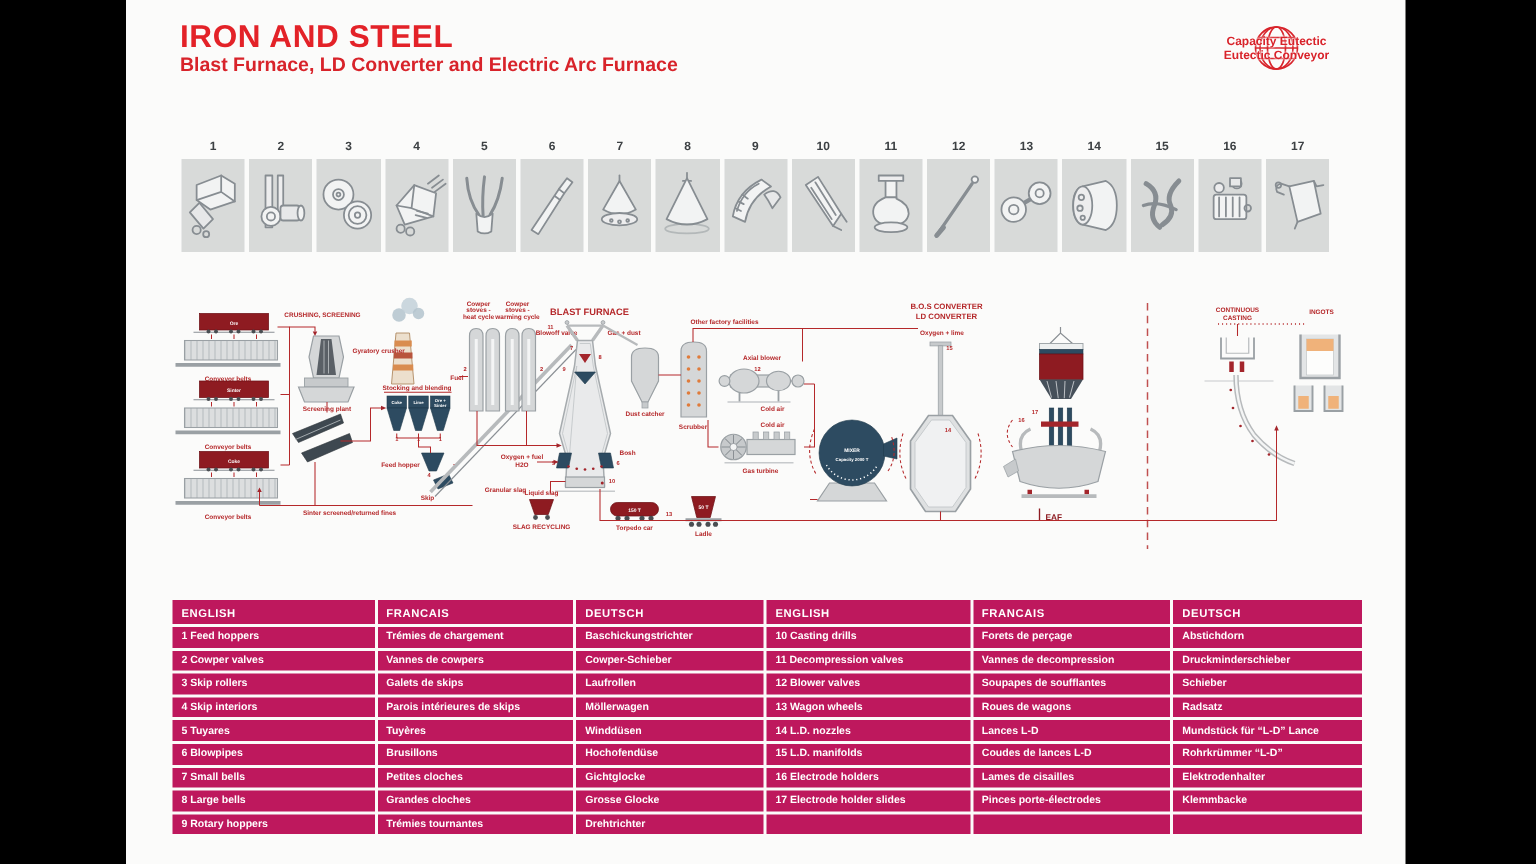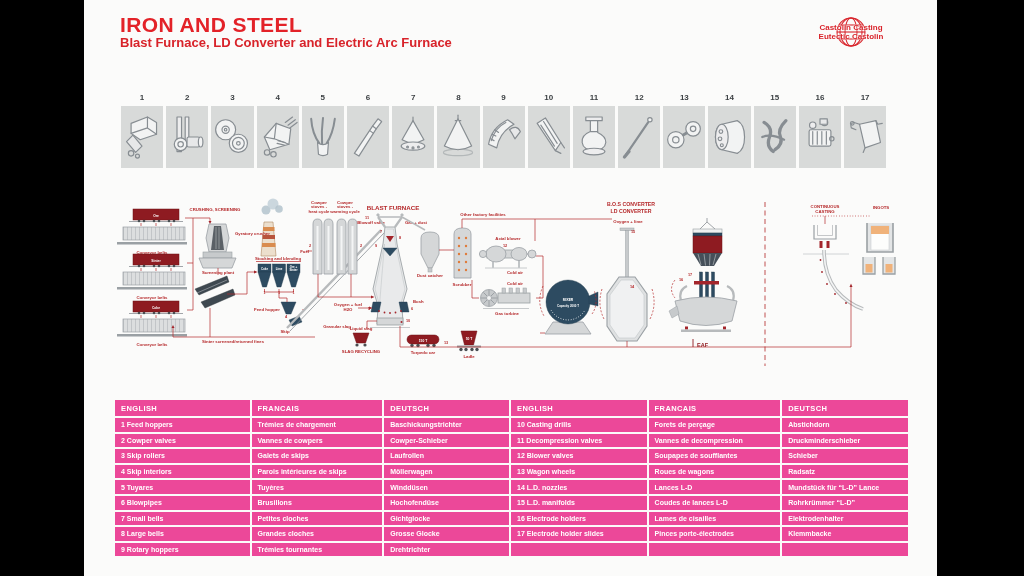--- a/index.html
+++ b/index.html
@@ -39,21 +39,21 @@
   .dk{fill:#2d4b61;stroke:#203a4c;stroke-width:.4;}
   .rdf{fill:#8e1b21;stroke:#6e1116;stroke-width:.5;}
   .acc{fill:#a3252b;}
   .pipe{stroke:#b7babc;stroke-width:2.2;fill:none;}
   .pipe2{stroke:#8a8f94;stroke-width:.8;fill:none;}
   .whl{fill:#4a4e52;}
   
   .tbl{display:grid;grid-template-columns:34.5% 33.5% 32%;grid-template-rows:16px repeat(9,13.6px);gap:2px;}
   .tbl-left{left:31px;top:400px;width:390px;}
   .tbl-right{left:427px;top:400px;width:393px;}
-  .tcell{background:#ec4899;color:#fff;display:flex;align-items:center;padding-left:6px;
+  .tcell{background:#be185d;color:#fff;display:flex;align-items:center;padding-left:6px;
     font-size:7px;font-weight:700;overflow:hidden;white-space:nowrap;}
   .th{font-size:7.5px;letter-spacing:.4px;}
 </style>
 </head>
 <body>
 
 <div class="panel">
 
   <div class="abs title">IRON AND STEEL</div>
   <div class="abs subtitle">Blast Furnace, LD Converter and Electric Arc Furnace</div>
@@ -62,22 +62,22 @@
     <svg width="34" height="42" viewBox="0 0 34 42">
       <g stroke="#d8232a" fill="none" stroke-width="1.1">
         <circle cx="17" cy="21" r="14"></circle>
         <ellipse cx="17" cy="21" rx="6" ry="14"></ellipse>
         <ellipse cx="17" cy="21" rx="11" ry="14"></ellipse>
         <line x1="3" y1="21" x2="31" y2="21"></line>
         <line x1="5" y1="14" x2="29" y2="14"></line>
         <line x1="5" y1="28" x2="29" y2="28"></line>
       </g>
     </svg>
-    <div class="l1">Castolin Casting</div>
-    <div class="l2">Eutectic Castolin</div>
+    <div class="l1">Capacity Eutectic</div>
+    <div class="l2">Eutectic Conveyor</div>
   </div>
 
   <div class="abs strip">
     <div class="pcol">
         <div class="pnum">1</div>
       <div class="pcell">
           <svg width="40" height="54" viewBox="0 0 44 56">
             <path d="M10 13 L28 6 L38 12 L38 25 L20 31 L10 24 Z" fill="#f2f3f3"></path>
             <path d="M28 6 L28 18 L38 25 M28 18 L10 24"></path>
             <path d="M12 26 L22 38 L15 45 L5 33 Z" fill="#e7e8e9"></path>

